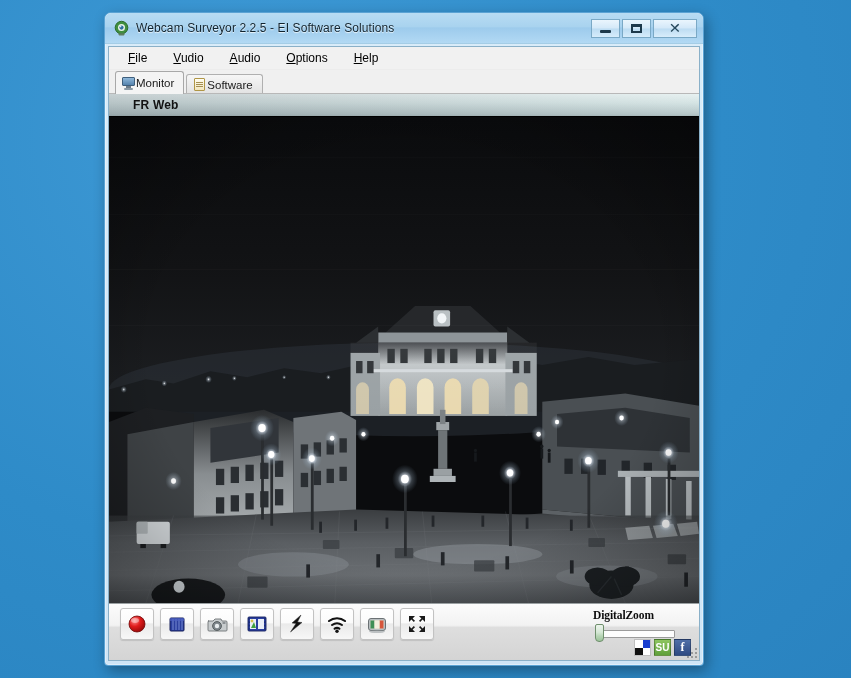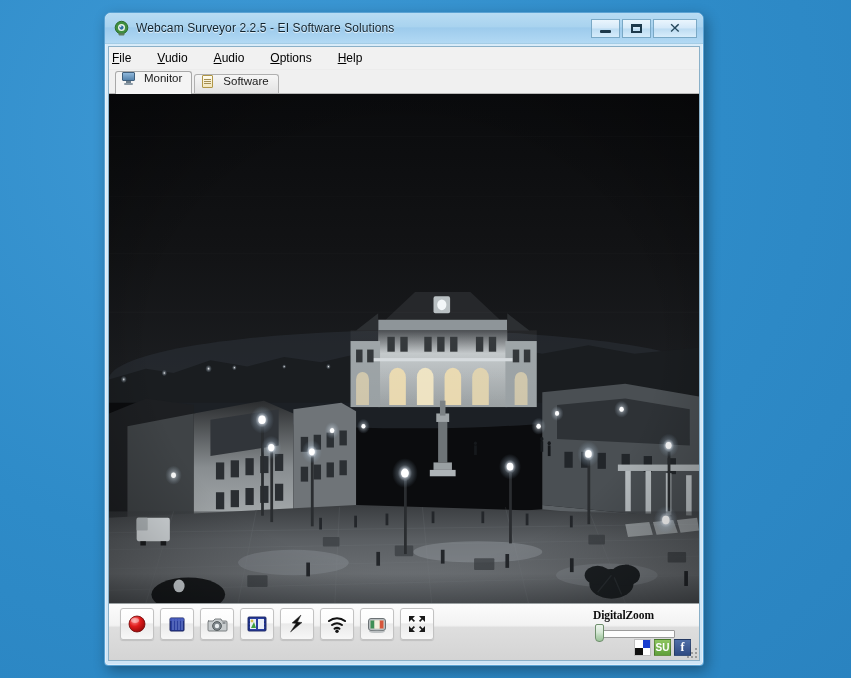--- a/index.html
+++ b/index.html
@@ -114,21 +114,21 @@
     display: flex;
     flex-direction: column;
   }
 
   
   #menubar {
     height: 22px;
     background: #f1f1f1;
     display: flex;
     align-items: center;
-    padding-left: 0;
+    padding-left: 16px;
     flex: 0 0 auto;
     border-bottom: 1px solid #ececec;
   }
   .menuitem {
     font-size: 12px;
     color: #000;
     padding: 2px 13px 2px 3px;
     margin-right: 10px;
     cursor: default;
     white-space: nowrap;
@@ -147,21 +147,22 @@
   }
   #tabstrip::after {
     content: "";
     position: absolute;
     left: 0; right: 0; bottom: 0;
     height: 1px;
     background: #b8b8b8;
   }
   .tab {
     display: flex;
-    gap: 8px;
+    align-items: center;
+    gap: 0;
     height: 20px;
     padding: 0 9px 0 6px;
     font-size: 11.5px;
     color: #1a1a1a;
     border: 1px solid #b0b0b0;
     border-bottom: none;
     border-radius: 3px 3px 0 0;
     background: linear-gradient(to bottom, #f6f6f6, #e2e2e2);
     position: relative;
     cursor: default;
@@ -395,20 +396,23 @@
           <span class="tabicon ic-page">
             <span class="pg"></span>
             <span class="ln" style="top:4px"></span>
             <span class="ln" style="top:6px"></span>
             <span class="ln" style="top:8px"></span>
           </span>
           <span>Software</span>
         </div>
       </div>
 
+      <div id="camheader">
+        <span>FR Web</span>
+      </div>
 
       <div id="video">
         <svg viewBox="0 0 640 478" preserveAspectRatio="none">
           <defs>
             <linearGradient id="sky" x1="0" y1="0" x2="0" y2="1">
               <stop offset="0%" stop-color="#0a0b0d"></stop>
               <stop offset="55%" stop-color="#121315"></stop>
               <stop offset="100%" stop-color="#1c1e21"></stop>
             </linearGradient>
             <linearGradient id="plaza" x1="0" y1="0" x2="0" y2="1">

